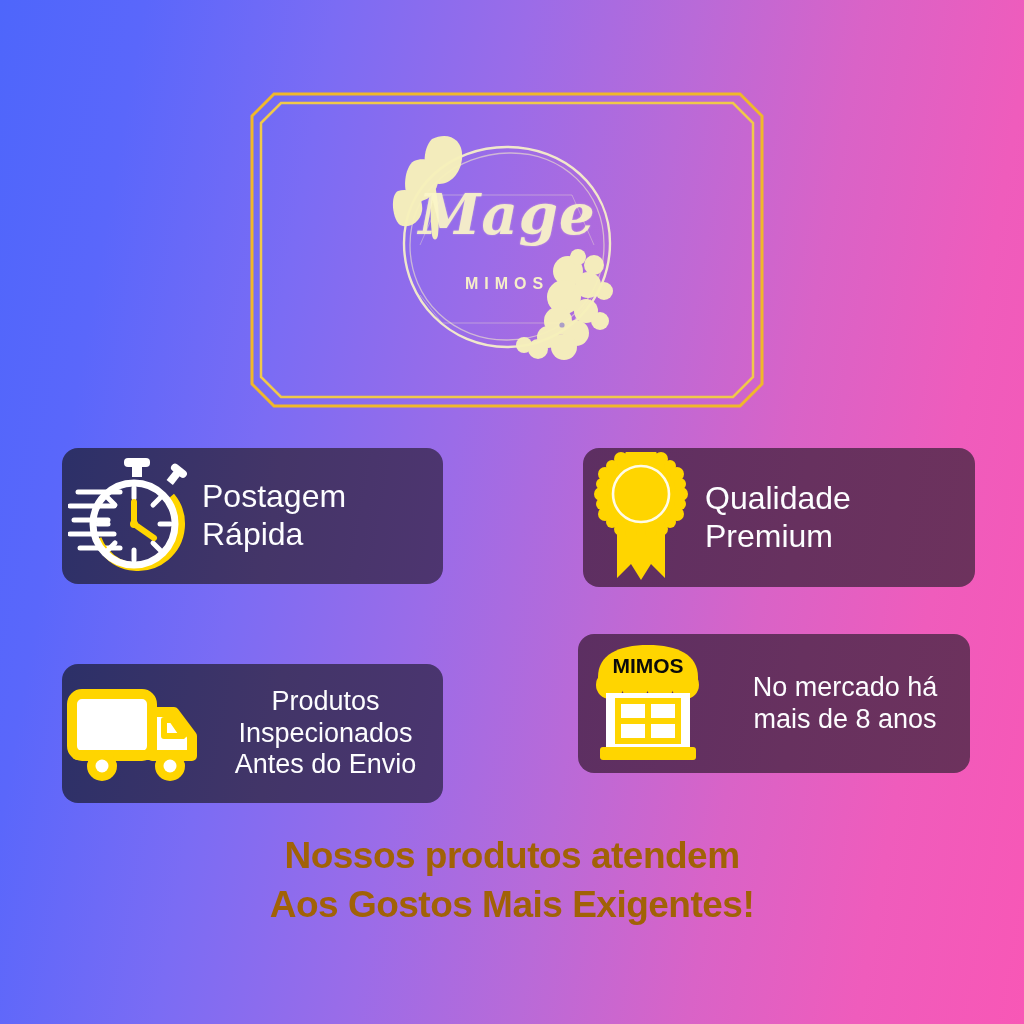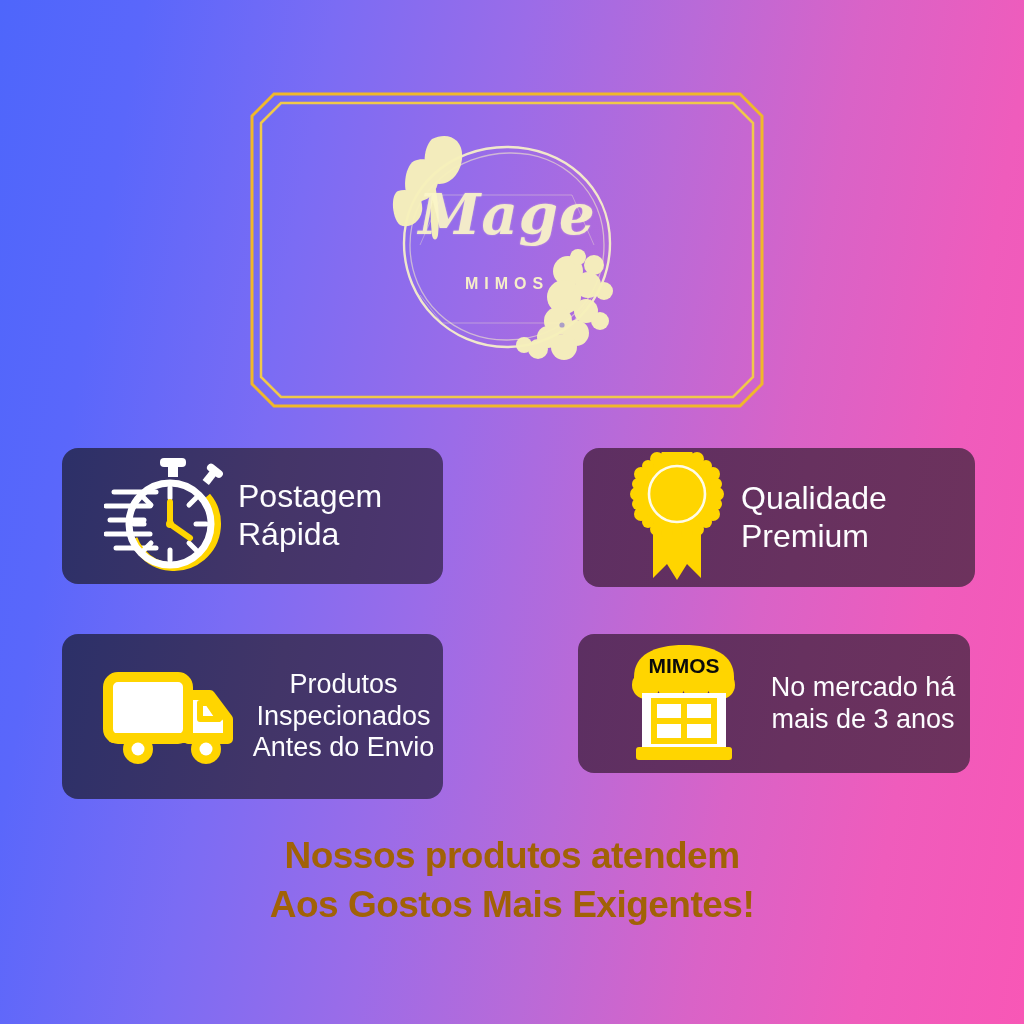--- a/index.html
+++ b/index.html
@@ -57,39 +57,38 @@
   }
 
   
   .cards { position:absolute; left:0; top:0; width:1024px; height:1024px; }
   .card {
     position:absolute;
     border-radius:16px;
     display:flex;
     align-items:center;
     overflow:hidden;
-    padding-left:36px;
   }
   .card .icon-wrap {
     flex:0 0 auto;
     display:flex; align-items:center; justify-content:center;
   }
   .card .card-label {
     color:#fdfdff;
     font-family:"Liberation Sans", sans-serif;
     font-weight:400;
     line-height:1.18;
     white-space:pre-line;
   }
 
   #card-1 { left:62px;  top:448px; width:381px; height:136px;
             background: linear-gradient(100deg,#2c3068 0%, #443568 55%, #4e3570 100%); }
   #card-2 { left:583px; top:448px; width:392px; height:139px;
             background: linear-gradient(100deg,#5d2f62 0%, #67315f 55%, #6d325d 100%); }
-  #card-3 { left:62px;  top:634px; width:381px; height:165px;
+  #card-3 { left:62px;  top:664px; width:381px; height:139px;
             background: linear-gradient(100deg,#2c3068 0%, #423568 55%, #4b3570 100%); }
   #card-4 { left:578px; top:634px; width:392px; height:139px;
             background: linear-gradient(100deg,#5c2f62 0%, #67315f 55%, #6d325d 100%); }
 
   #card-1 .icon-wrap { width:128px; height:124px; margin-left:6px; }
   #card-1 .card-label { font-size:32px; margin-left:6px; }
 
   #card-2 .icon-wrap { width:100px; height:132px; margin-left:8px; }
   #card-2 .card-label { font-size:32px; margin-left:14px; }
 
@@ -293,18 +292,18 @@
         <rect x="18" y="52" width="84" height="54" fill="#ffffff"></rect>
 
         <rect x="30" y="60" width="60" height="40" fill="#ffffff" stroke="#ffd500" stroke-width="6"></rect>
         <line x1="60" y1="60" x2="60" y2="100" stroke="#ffd500" stroke-width="6"></line>
         <line x1="30" y1="80" x2="90" y2="80" stroke="#ffd500" stroke-width="6"></line>
 
         <rect x="12" y="106" width="96" height="13" rx="3" fill="#ffd500"></rect>
       </svg>
     </div>
     <div class="card-label">No mercado há
-mais de 3 anos</div>
+mais de 8 anos</div>
   </div>
 </div>
 
 <div class="headline">Nossos produtos atendem
 Aos Gostos Mais Exigentes!</div>
 
 </body></html>

